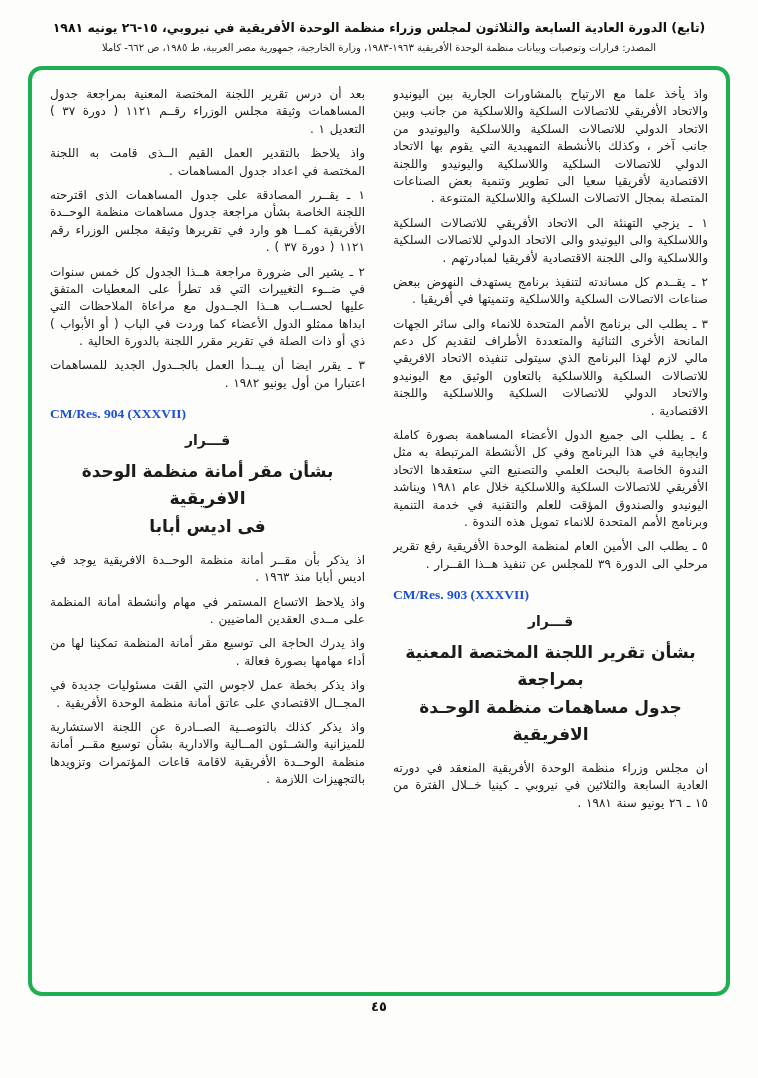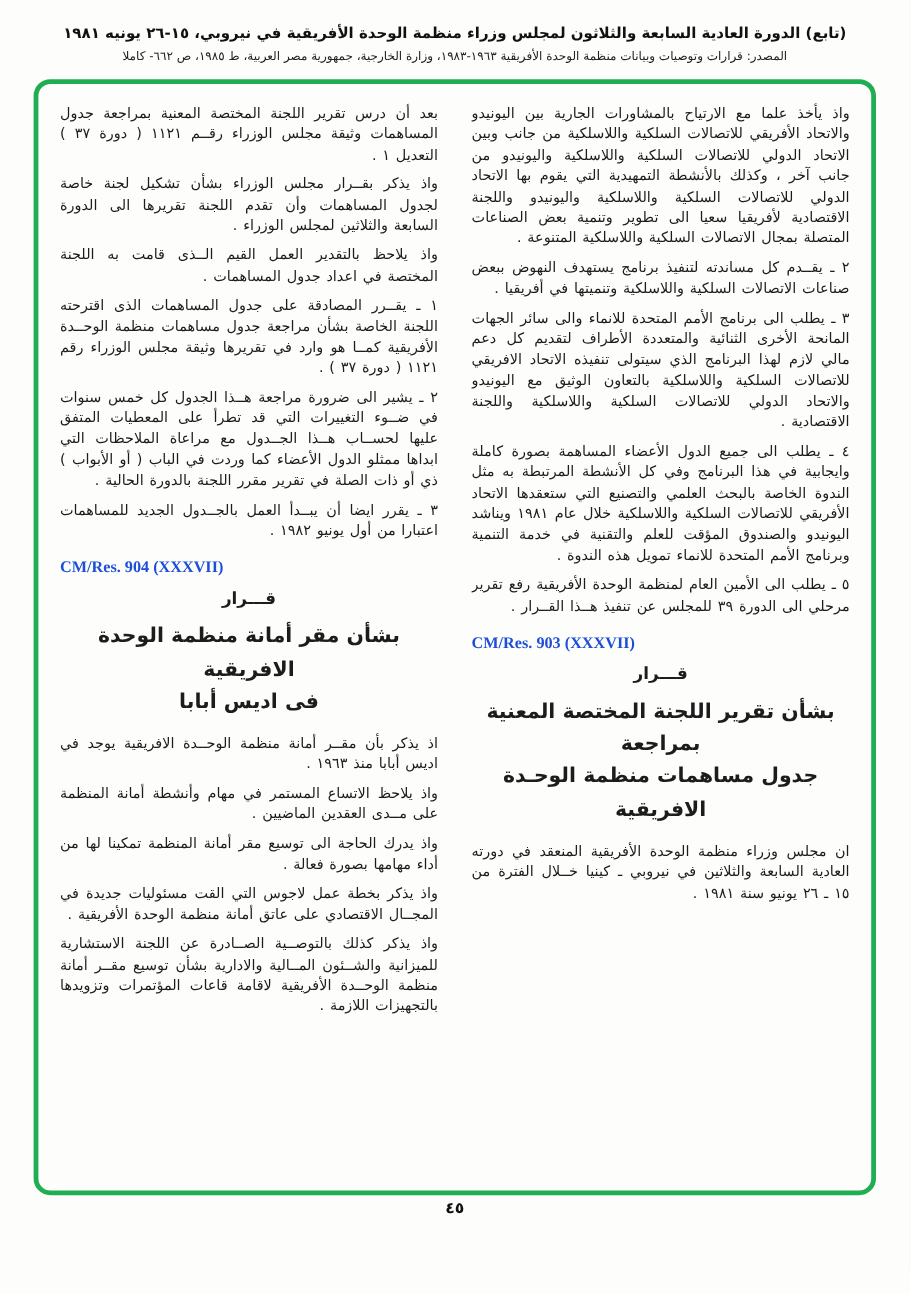--- a/index.html
+++ b/index.html
@@ -110,34 +110,34 @@
   <div class="page-header">
     <div class="hdr-line1">(تابع) الدورة العادية السابعة والثلاثون لمجلس وزراء منظمة الوحدة الأفريقية في نيروبي، ١٥-٢٦ يونيه ١٩٨١</div>
     <div class="hdr-line2">المصدر: قرارات وتوصيات وبيانات منظمة الوحدة الأفريقية ١٩٦٣-١٩٨٣، وزارة الخارجية، جمهورية مصر العربية، ط ١٩٨٥، ص ٦٦٢- كاملا</div>
   </div>
 
   <div class="frame">
     <div class="columns">
 
       <div class="col">
         <p class="para">واذ يأخذ علما مع الارتياح بالمشاورات الجارية بين اليونيدو والاتحاد الأفريقي للاتصالات السلكية واللاسلكية من جانب وبين الاتحاد الدولي للاتصالات السلكية واللاسلكية واليونيدو من جانب آخر ، وكذلك بالأنشطة التمهيدية التي يقوم بها الاتحاد الدولي للاتصالات السلكية واللاسلكية واليونيدو واللجنة الاقتصادية لأفريقيا سعيا الى تطوير وتنمية بعض الصناعات المتصلة بمجال الاتصالات السلكية واللاسلكية المتنوعة .</p>
+        <p class="para">١ ـ يزجي التهنئة الى الاتحاد الأفريقي للاتصالات السلكية واللاسلكية والى اليونيدو والى الاتحاد الدولي للاتصالات السلكية واللاسلكية والى اللجنة الاقتصادية لأفريقيا لمبادرتهم .</p>
         <p class="para">٢ ـ يقــدم كل مساندته لتنفيذ برنامج يستهدف النهوض ببعض صناعات الاتصالات السلكية واللاسلكية وتنميتها في أفريقيا .</p>
         <p class="para">٣ ـ يطلب الى برنامج الأمم المتحدة للانماء والى سائر الجهات المانحة الأخرى الثنائية والمتعددة الأطراف لتقديم كل دعم مالي لازم لهذا البرنامج الذي سيتولى تنفيذه الاتحاد الافريقي للاتصالات السلكية واللاسلكية بالتعاون الوثيق مع اليونيدو والاتحاد الدولي للاتصالات السلكية واللاسلكية واللجنة الاقتصادية .</p>
         <p class="para">٤ ـ يطلب الى جميع الدول الأعضاء المساهمة بصورة كاملة وايجابية في هذا البرنامج وفي كل الأنشطة المرتبطة به مثل الندوة الخاصة بالبحث العلمي والتصنيع التي ستعقدها الاتحاد الأفريقي للاتصالات السلكية واللاسلكية خلال عام ١٩٨١ ويناشد اليونيدو والصندوق المؤقت للعلم والتقنية في خدمة التنمية وبرنامج الأمم المتحدة للانماء تمويل هذه الندوة .</p>
         <p class="para">٥ ـ يطلب الى الأمين العام لمنظمة الوحدة الأفريقية رفع تقرير مرحلي الى الدورة ٣٩ للمجلس عن تنفيذ هــذا القــرار .</p>
         <div class="res-id">CM/Res. 903 (XXXVII)</div>
         <div class="res-title">قـــرار</div>
         <div class="res-subtitle">بشأن تقرير اللجنة المختصة المعنية بمراجعة
 جدول مساهمات منظمة الوحـدة الافريقية</div>
         <p class="para">ان مجلس وزراء منظمة الوحدة الأفريقية المنعقد في دورته العادية السابعة والثلاثين في نيروبي ـ كينيا خــلال الفترة من ١٥ ـ ٢٦ يونيو سنة ١٩٨١ .</p>
       </div>
 
       <div class="col">
         <p class="para">بعد أن درس تقرير اللجنة المختصة المعنية بمراجعة جدول المساهمات وثيقة مجلس الوزراء رقــم ١١٢١ ( دورة ٣٧ ) التعديل ١ .</p>
-        <p class="para">واذ يذكر بقــرار مجلس الوزراء بشأن تشكيل لجنة خاصة لجدول المساهمات وأن تقدم اللجنة تقريرها الى الدورة السابعة والثلاثين لمجلس الوزراء .</p>
         <p class="para">واذ يلاحظ بالتقدير العمل القيم الــذى قامت به اللجنة المختصة في اعداد جدول المساهمات .</p>
         <p class="para">١ ـ يقــرر المصادقة على جدول المساهمات الذى اقترحته اللجنة الخاصة بشأن مراجعة جدول مساهمات منظمة الوحــدة الأفريقية كمــا هو وارد في تقريرها وثيقة مجلس الوزراء رقم ١١٢١ ( دورة ٣٧ ) .</p>
         <p class="para">٢ ـ يشير الى ضرورة مراجعة هــذا الجدول كل خمس سنوات في ضــوء التغييرات التي قد تطرأ على المعطيات المتفق عليها لحســاب هــذا الجــدول مع مراعاة الملاحظات التي ابداها ممثلو الدول الأعضاء كما وردت في الباب ( أو الأبواب ) ذي أو ذات الصلة في تقرير مقرر اللجنة بالدورة الحالية .</p>
         <p class="para">٣ ـ يقرر ايضا أن يبــدأ العمل بالجــدول الجديد للمساهمات اعتبارا من أول يونيو ١٩٨٢ .</p>
         <div class="res-id">CM/Res. 904 (XXXVII)</div>
         <div class="res-title">قـــرار</div>
         <div class="res-subtitle">بشأن مقر أمانة منظمة الوحدة الافريقية
 فى اديس أبابا</div>
         <p class="para">اذ يذكر بأن مقــر أمانة منظمة الوحــدة الافريقية يوجد في اديس أبابا منذ ١٩٦٣ .</p>
         <p class="para">واذ يلاحظ الاتساع المستمر في مهام وأنشطة أمانة المنظمة على مــدى العقدين الماضيين .</p>

